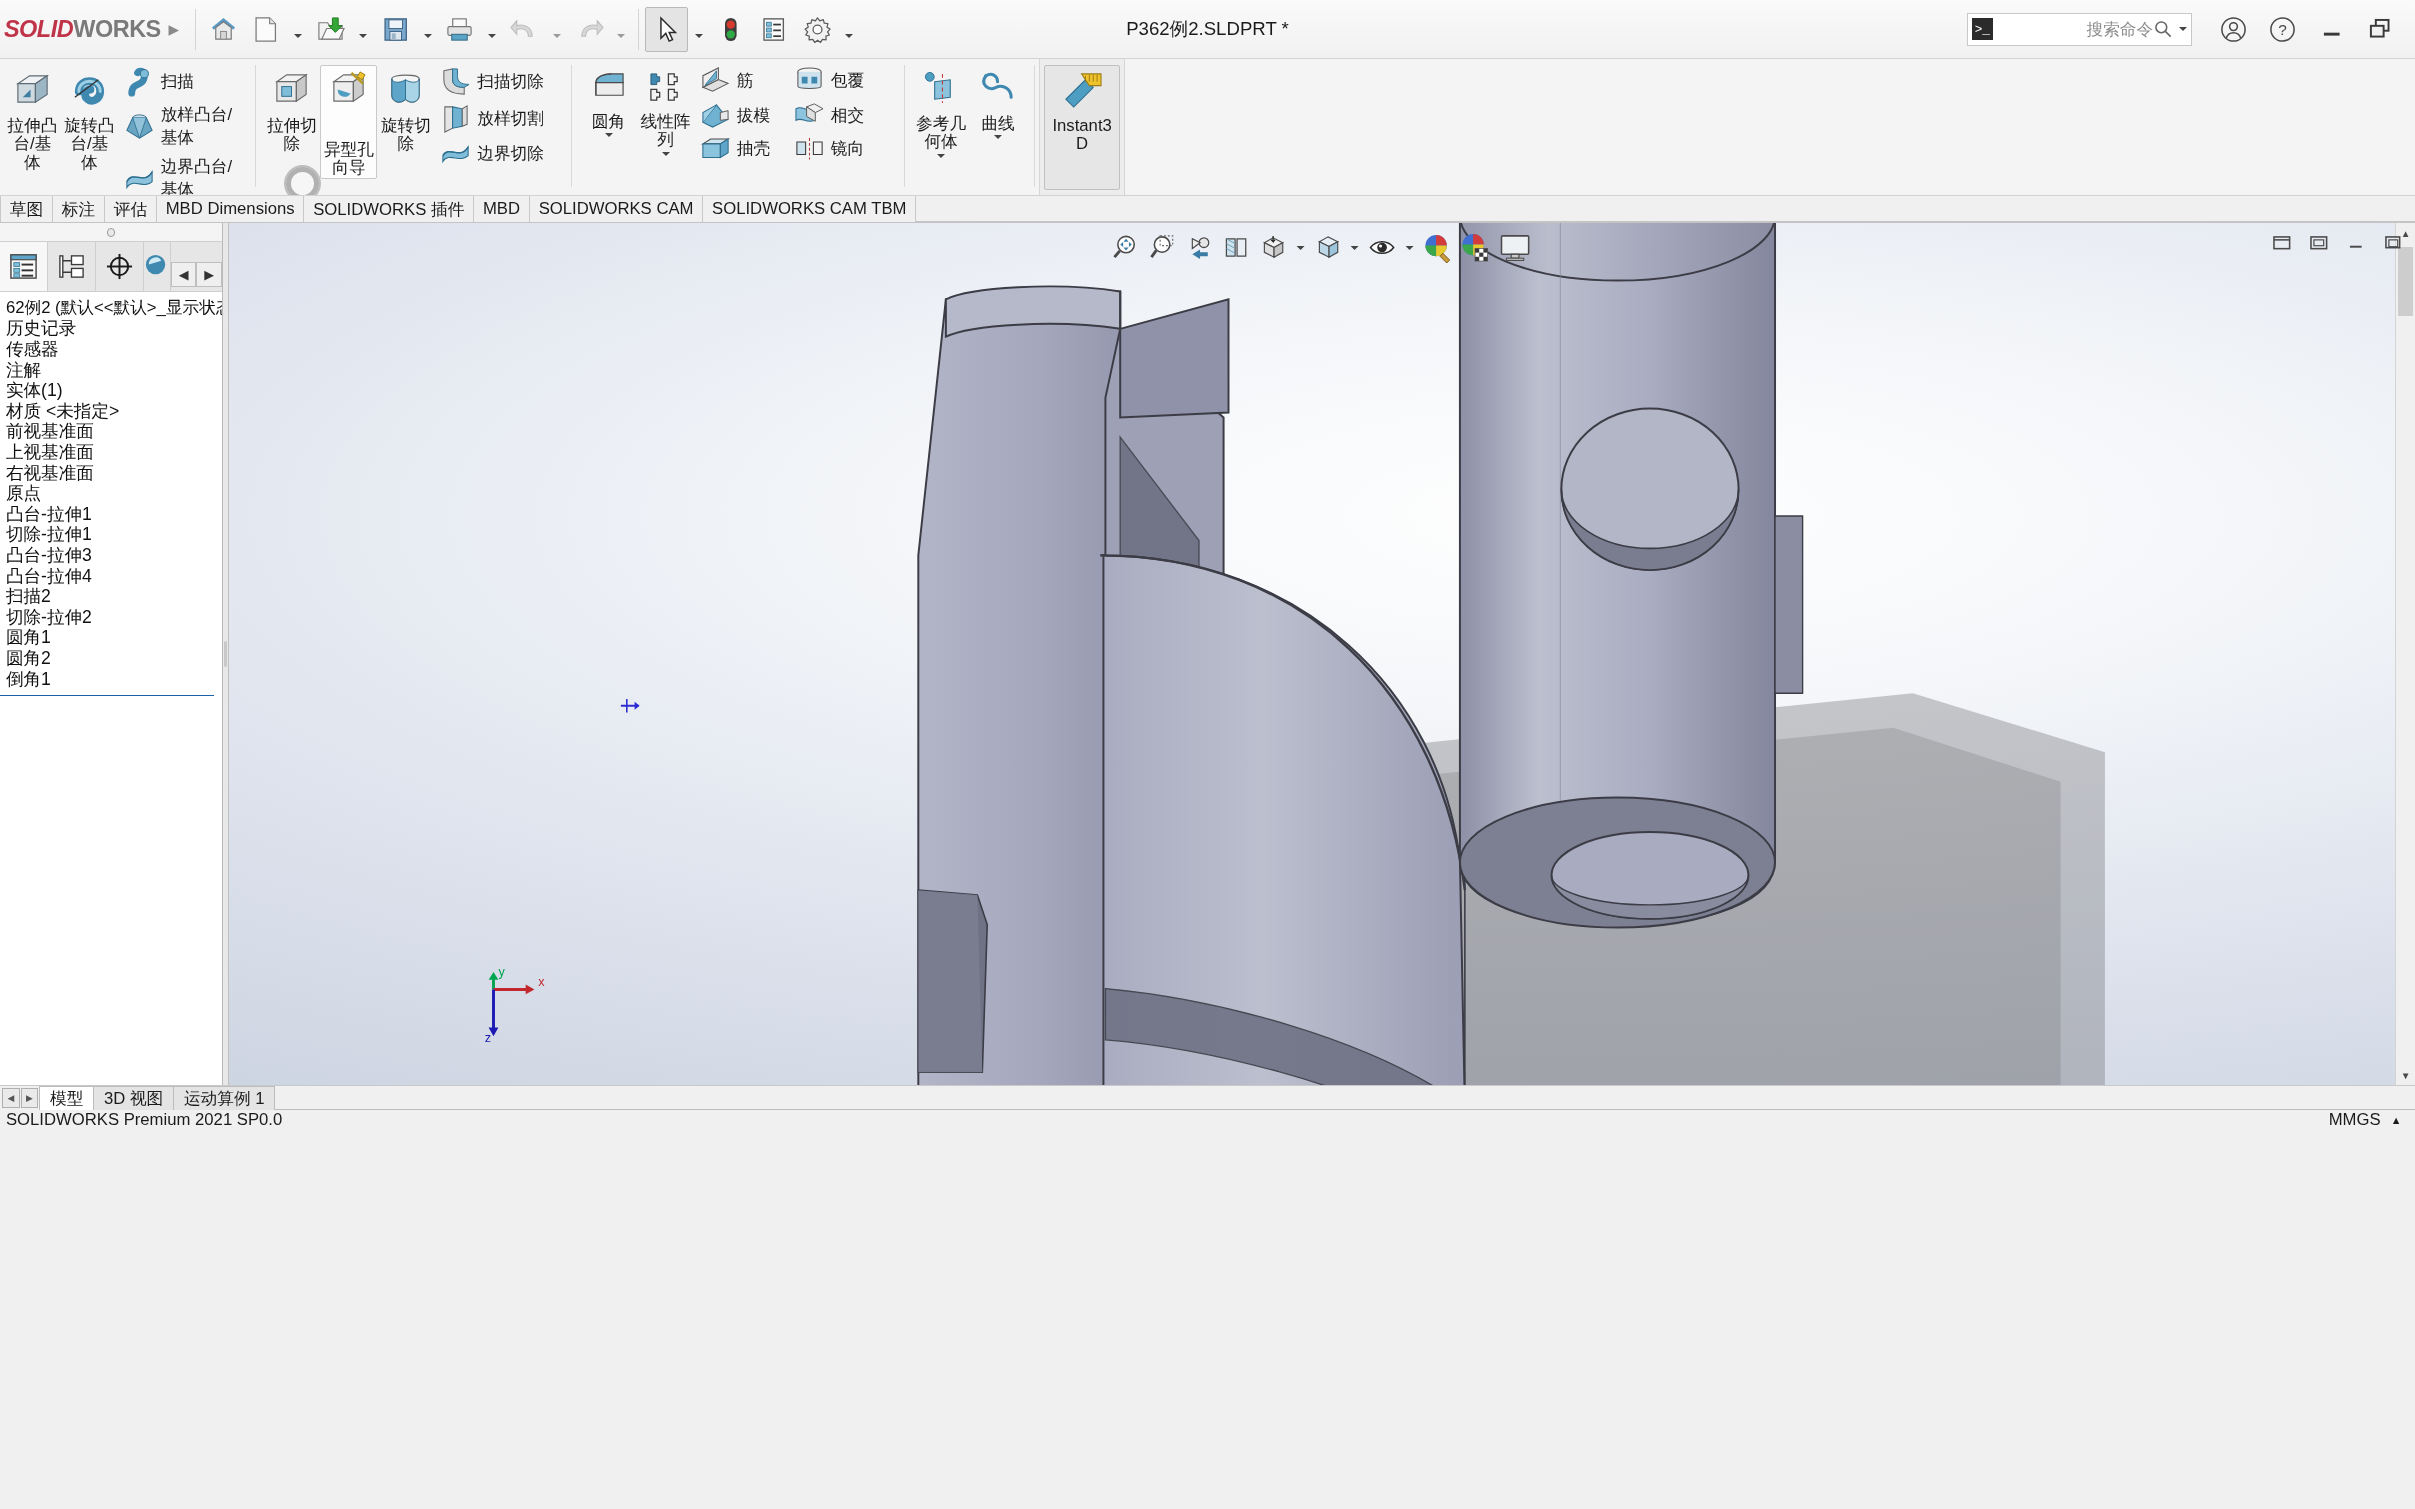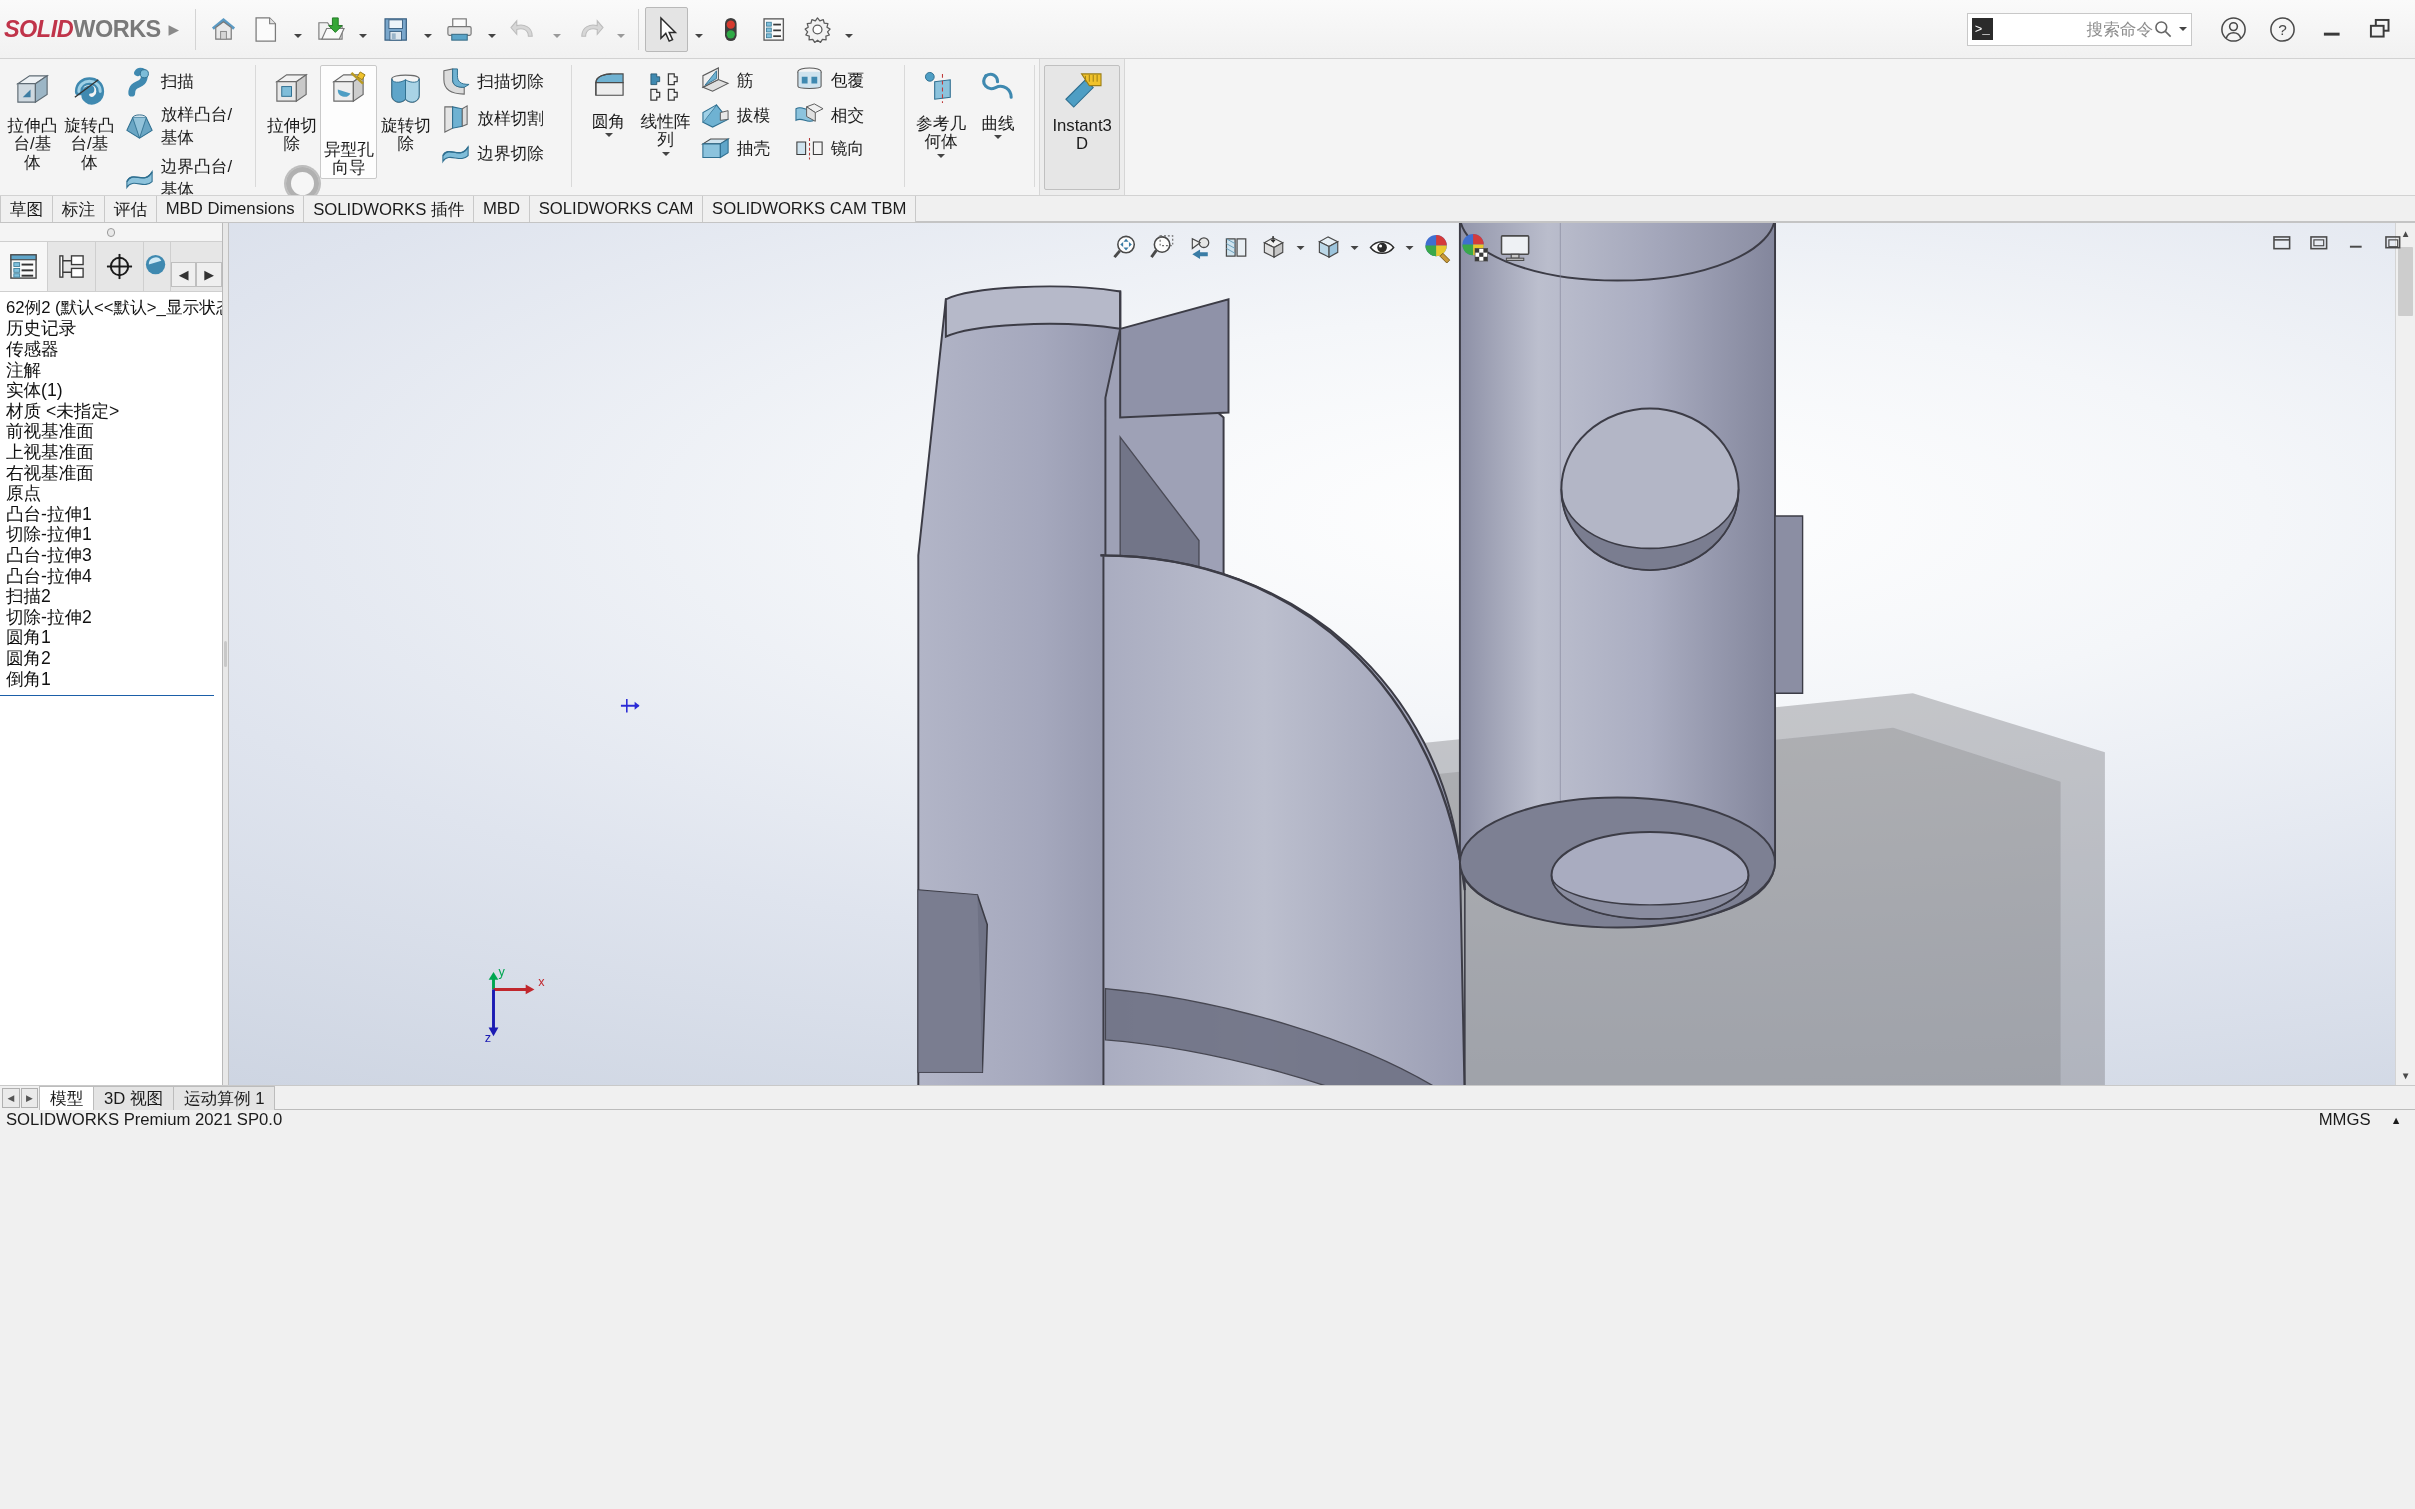--- a/index.html
+++ b/index.html
@@ -169,21 +169,21 @@
   .sb-navbtns{ display:flex; align-items:center; padding-left:2px;}
   .sb-nav{ width:17.6px;height:19.6px;border:1px solid #b0b0b0;background:#eaeaea;
     display:flex;align-items:center;justify-content:center;font-size:8.8px;color:#555;margin-right:1px;}
   .sb-tab{
     display:flex;align-items:center;padding:0 9.8px;font-size:16.7px;
     border:1px solid #bcbcbc;border-bottom:none;background:#e4e4e4;color:#1b1b1b;margin-right:-1px;
   }
   .sb-tab.sel{ background:#fff;}
   .sb-fill{ flex:1; border-bottom:1px solid #bcbcbc;}
   .sb-status{ height:21.6px; display:flex; align-items:center; font-size:16.7px; padding:0 5.9px;border-radius:9px;}
-  .sb-units{ margin-left:auto; padding-right:7.8px; display:flex; align-items:center; gap:20px;}
+  .sb-units{ margin-left:auto; padding-right:7.8px; display:flex; align-items:center; gap:10px;}
 
   
   .click-marker{
     position:absolute; width:33px;height:33px;border-radius:50%;
     border:5.9px solid rgba(120,120,120,.55); background:rgba(255,255,255,.18);
     box-shadow:0 0 0 2px rgba(90,90,90,.35);
     z-index:40; pointer-events:none;
   }
 </style>
 </head>
@@ -304,20 +304,21 @@
     <div class="tb-btn">
       <svg class="ico" width="29" height="29" viewBox="0 0 30 30">
         <path d="M15 3 l2.4 3 3.6-1.2 1 3.7 3.8 .4 -1 3.7 3.2 2 -2.6 2.8 1.9 3.3 -3.6 1.2 .2 3.8 -3.8-.5 -2 3.2 -3-2.3 -3 2.3 -2-3.2 -3.8 .5 .2-3.8 -3.6-1.2 1.9-3.3 -2.6-2.8 3.2-2 -1-3.7 3.8-.4 1-3.7 3.6 1.2Z" fill="#f2f2f2" stroke="#5b5b5b" stroke-width="1.3" stroke-linejoin="round"></path>
         <circle cx="15" cy="15" r="4.6" fill="#fff" stroke="#5b5b5b" stroke-width="1.3"></circle>
       </svg>
     </div>
     <div class="tb-caret">
         <i class="caret-d"></i>
       </div>
 
+    <div class="doc-title">P362例2.SLDPRT *</div>
 
     <div class="tb-right">
       <div class="searchbox">
         <div class="search-cmd-ico">&gt;_</div>
         <div class="search-ph">搜索命令</div>
         <svg class="ico" width="19.6" height="19.6" viewBox="0 0 20 20">
           <circle cx="8.5" cy="8.5" r="5.5" fill="none" stroke="#666" stroke-width="1.6"></circle>
           <line x1="12.6" y1="12.6" x2="18" y2="18" stroke="#666" stroke-width="1.6"></line>
         </svg>
         <i class="caret-d" style="margin-left:5.9px"></i>

